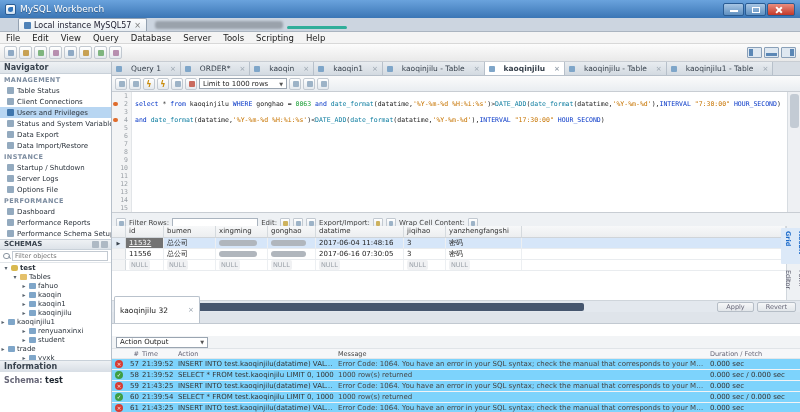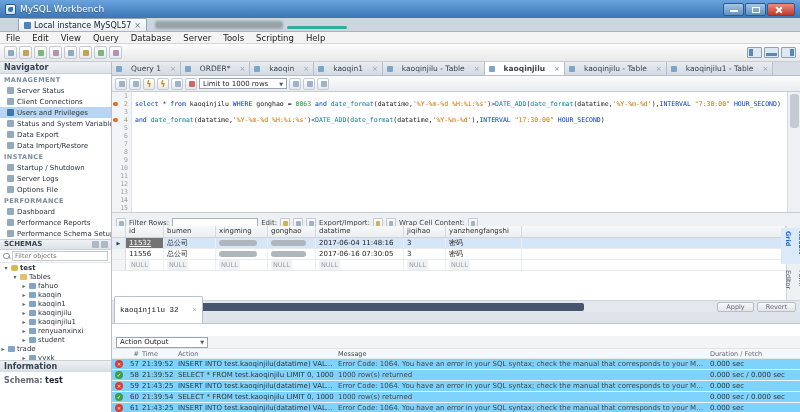--- a/index.html
+++ b/index.html
@@ -131,21 +131,21 @@
   .side-tab.active{color:#1b6ac9;font-weight:bold;background:#dce9f8;border-radius:1px;}
 
   
   #hscroll{position:absolute;left:0;top:238px;width:688px;height:12px;background:#e3e8ee;border-top:1px solid #cfd5db;display:flex;align-items:center;}
   .hthumb{position:absolute;left:2px;top:2px;width:470px;height:8px;background:#46566e;border-radius:2px;}
   .gridbtns{margin-left:auto;display:flex;gap:3px;padding-right:4px;z-index:1;}
   .gbtn{height:10px;line-height:9px;padding:0 8px;font-size:6.5px;color:#667;background:linear-gradient(#f6f7f8,#e2e6ea);border:1px solid #b6bec7;border-radius:2px;}
 
   
   #rtabs{position:absolute;left:0;top:250px;width:688px;height:12px;background:#dfe4ea;border-bottom:1px solid #c2c9d1;display:flex;align-items:flex-end;padding-left:2px;}
-  .rtab{height:27px;display:flex;align-items:center;gap:14px;background:#fff;border:1px solid #b9c2cc;border-bottom:none;border-radius:2px 2px 0 0;padding:0 5px;font-size:7.5px;color:#222;font-family:Liberation Mono, monospace;}
+  .rtab{height:27px;display:flex;align-items:center;gap:20px;background:#fff;border:1px solid #b9c2cc;border-bottom:none;border-radius:2px 2px 0 0;padding:0 5px;font-size:7.5px;color:#222;}
   .rtab-close{color:#98a2ad;font-size:7px;}
 
   
   #outstrip{position:absolute;left:0;top:262px;width:688px;height:12px;background:linear-gradient(#e7ebef,#d3d9e0);border-bottom:1px solid #c2c9d1;display:flex;align-items:center;padding-left:5px;font-size:8px;font-weight:bold;color:#39434e;}
   .navybar{position:absolute;left:190px;right:10px;top:2.5px;height:7px;background:#46566e;border-radius:2px;}
   #outtool{position:absolute;left:0;top:274px;width:688px;height:13px;background:#f2f4f6;border-bottom:1px solid #e0e4e8;display:flex;align-items:center;padding-left:4px;gap:3px;}
   #out-view{width:92px;}
   #out-cols{position:absolute;left:0;top:287px;width:688px;height:10px;background:#f6f7f9;border-bottom:1px solid #e4e7ea;display:flex;align-items:center;font-size:6.5px;color:#667;}
   #out-rows{position:absolute;left:0;top:297px;width:688px;height:53px;background:#7dd3fc;overflow:hidden;}
   .out-row{display:flex;align-items:center;height:11px;border-bottom:1px solid #f2f3f5;font-size:7px;color:#333;}
@@ -218,21 +218,21 @@
       <span class="toggle-ico tr"></span>
     </span>
   </div>
 
   <div id="sidebar">
     <div class="panel-title">Navigator</div>
     <div id="nav-body">
         <div class="nav-sec-header">MANAGEMENT</div>
         <div class="nav-item">
           <span class="nav-ico"></span>
-          <span class="nav-label">Server Status</span>
+          <span class="nav-label">Table Status</span>
         </div>
         <div class="nav-item">
           <span class="nav-ico"></span>
           <span class="nav-label">Client Connections</span>
         </div>
         <div class="nav-item selected">
           <span class="nav-ico"></span>
           <span class="nav-label">Users and Privileges</span>
         </div>
         <div class="nav-item">
@@ -309,21 +309,21 @@
         <div class="tree-item" style="padding-left: 21px;">
           <span class="tree-arrow">▸</span>
           <span class="tree-ico table"></span>
           <span class="tree-label">kaoqin1</span>
         </div>
         <div class="tree-item" style="padding-left: 21px;">
           <span class="tree-arrow">▸</span>
           <span class="tree-ico table"></span>
           <span class="tree-label">kaoqinjilu</span>
         </div>
-        <div class="tree-item" style="padding-left: 21px;">
+        <div class="tree-item" style="">
           <span class="tree-arrow">▸</span>
           <span class="tree-ico table"></span>
           <span class="tree-label">kaoqinjilu1</span>
         </div>
         <div class="tree-item" style="padding-left: 21px;">
           <span class="tree-arrow">▸</span>
           <span class="tree-ico table"></span>
           <span class="tree-label">renyuanxinxi</span>
         </div>
         <div class="tree-item" style="padding-left: 21px;">

